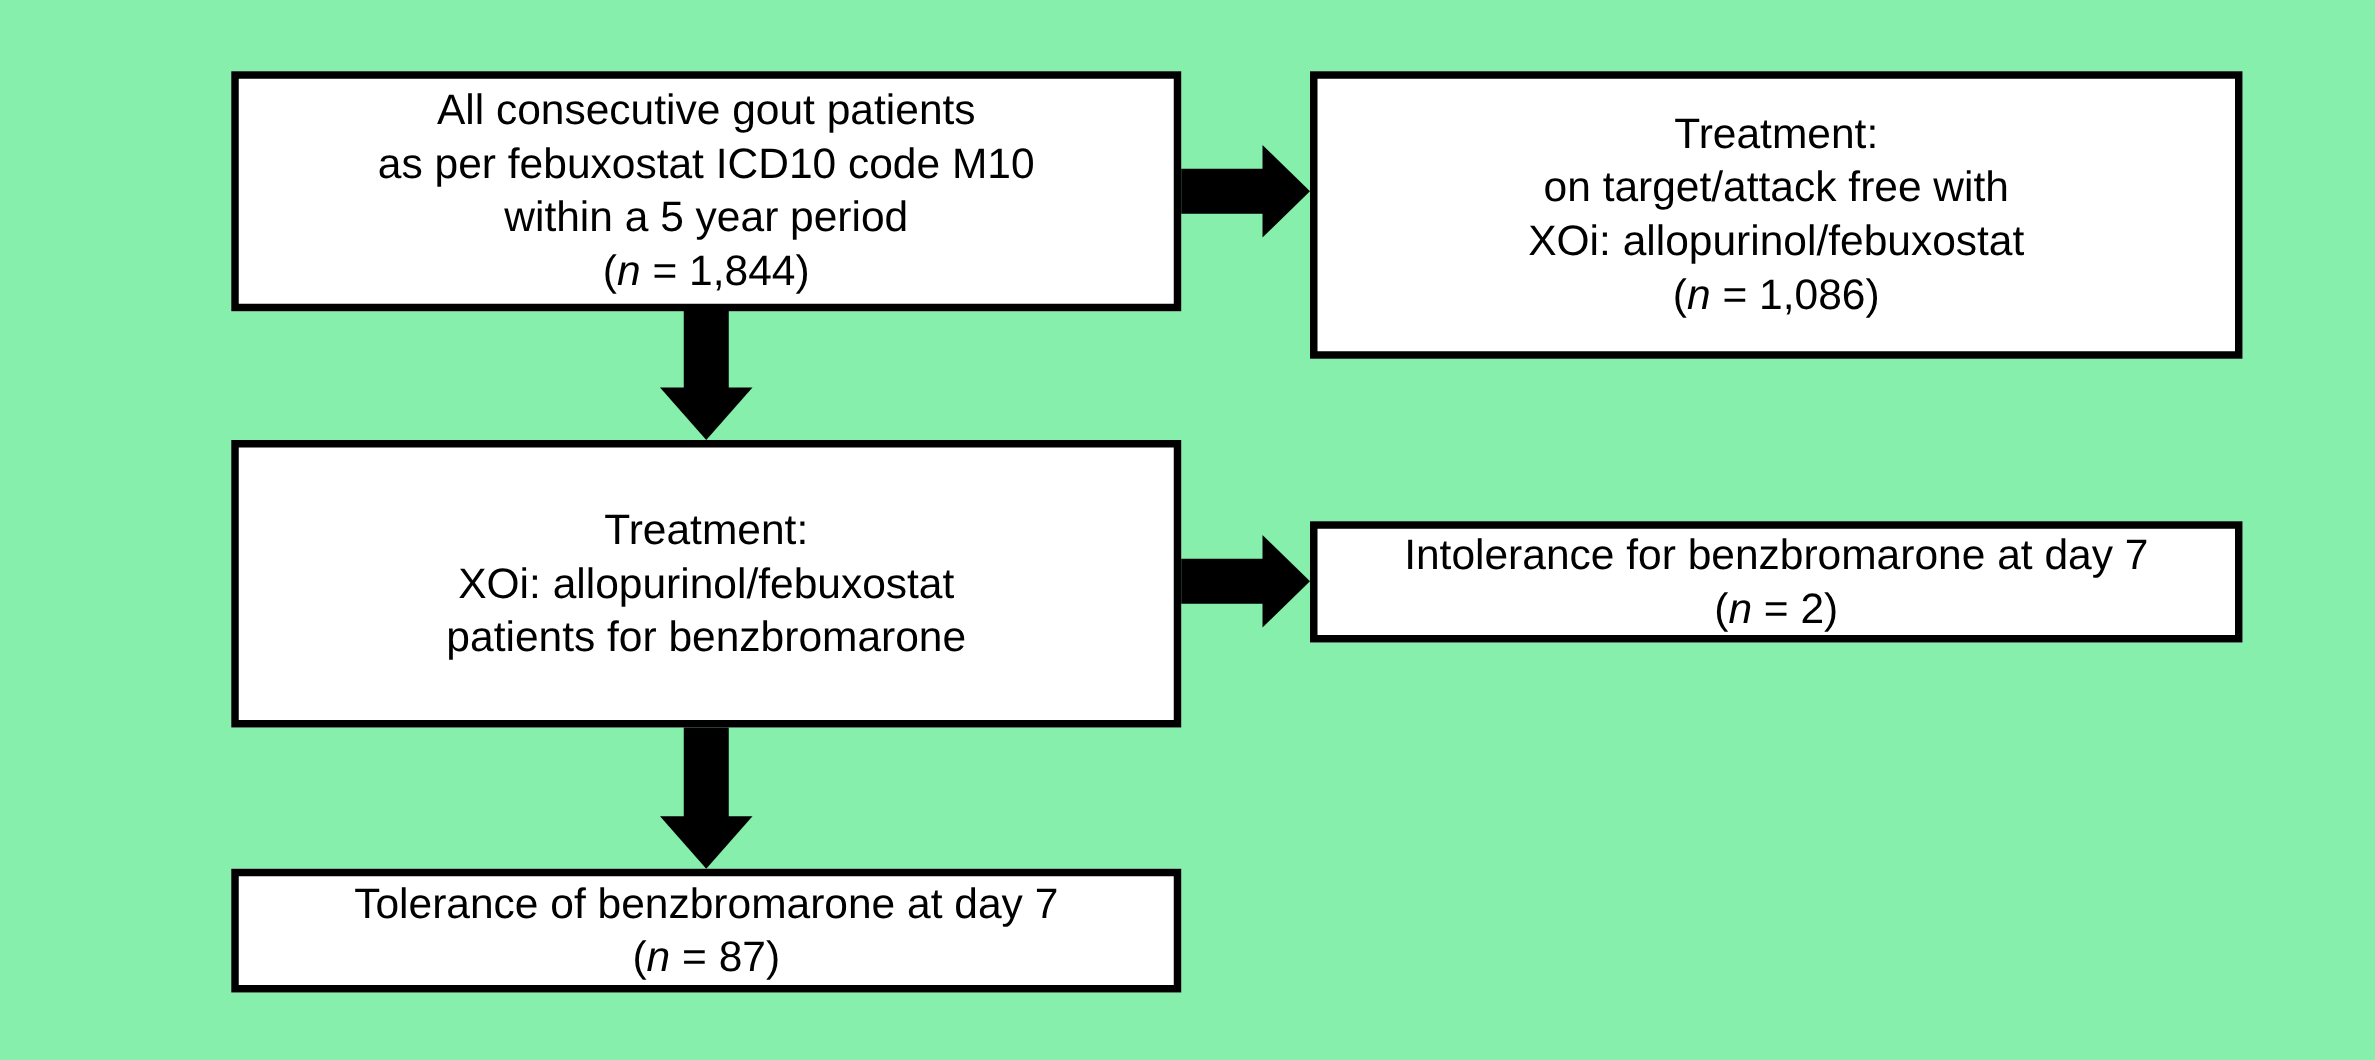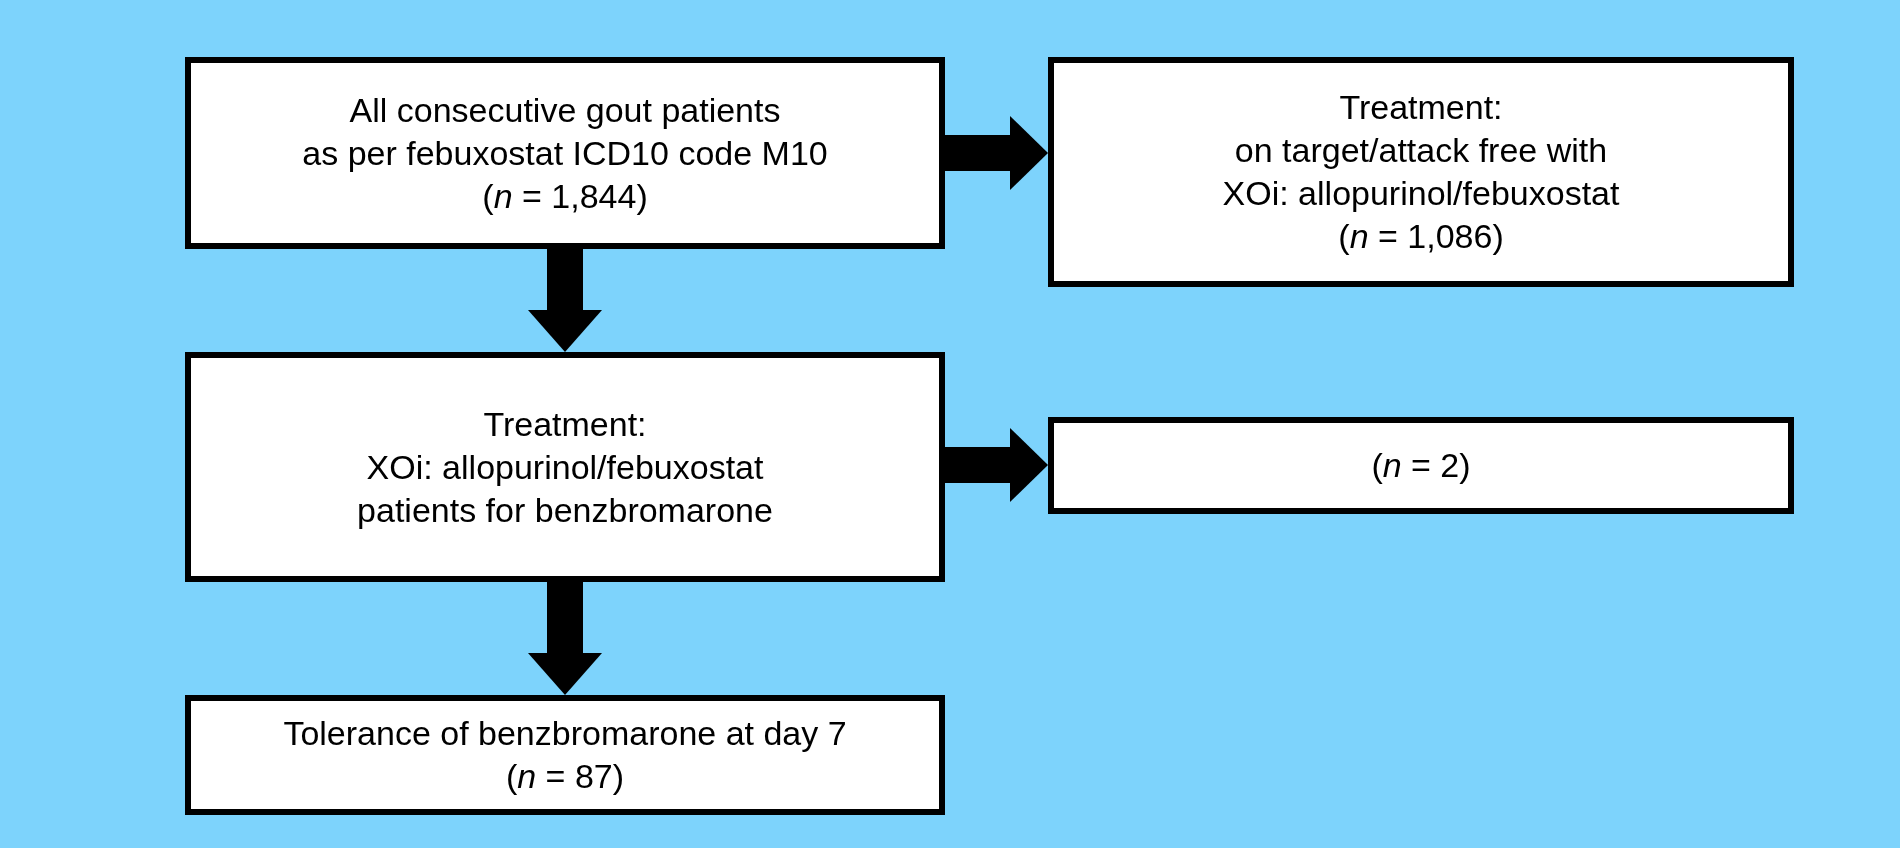--- a/index.html
+++ b/index.html
@@ -5,21 +5,21 @@
   * { margin: 0; padding: 0; box-sizing: border-box; }
   html, body { background: #ffffff; }
   body {
     width: 1900px; height: 848px;
     overflow: hidden;
     font-family: "Liberation Sans", sans-serif;
   }
   .canvas {
     position: relative;
     width: 1900px; height: 848px;
-    background: #7dd3fc;
+    background: #86efac;
     color: #000000;
   }
   .box {
     position: absolute;
     background: #ffffff;
     border: 6px solid #000000;
     display: flex;
     flex-direction: column;
     justify-content: center;
     align-items: center;
@@ -29,21 +29,21 @@
     color: #000000;
   }
   .box .line { width: 100%; }
   .box .count .nvar { font-style: italic; }
 
   
   .box-1 { left: 185px;  top: 57px;  width: 760px; height: 192px; }
   .box-2 { left: 1048px; top: 57px;  width: 746px; height: 230px; }
   .box-3 { left: 185px;  top: 352px; width: 760px; height: 230px; }
   .box-4 { left: 1048px; top: 417px; width: 746px; height: 97px;  }
-  .box-5 { left: 185px;  top: 695px; width: 760px; height: 120px; }
+  .box-5 { left: 185px;  top: 695px; width: 760px; height: 99px; }
 
   
   .arrow-right { position: absolute; left: 945px; width: 103px; height: 74px; }
   .arrow-right .shaft {
     position: absolute; left: 0; top: 19px;
     width: 66px; height: 36px; background: #000000;
   }
   .arrow-right .head {
     position: absolute; left: 65px; top: 0;
     width: 0; height: 0;
@@ -74,37 +74,39 @@
   .ad-2 .head  { top: 71px; }
 </style>
 </head>
 <body>
 
 <div class="canvas">
 
   <div class="box box-1">
     <div class="line">All consecutive gout patients</div>
     <div class="line">as per febuxostat ICD10 code M10</div>
+    <div class="line">within a 5 year period</div>
     <div class="line count"><span>(</span><span class="nvar">n</span><span> = 1,844)</span></div>
   </div>
 
   <div class="box box-2">
     <div class="line">Treatment:</div>
     <div class="line">on target/attack free with</div>
     <div class="line">XOi: allopurinol/febuxostat</div>
     <div class="line count"><span>(</span><span class="nvar">n</span><span> = 1,086)</span></div>
   </div>
 
   <div class="box box-3">
     <div class="line">Treatment:</div>
     <div class="line">XOi: allopurinol/febuxostat</div>
     <div class="line">patients for benzbromarone</div>
   </div>
 
   <div class="box box-4">
+    <div class="line">Intolerance for benzbromarone at day 7</div>
     <div class="line count"><span>(</span><span class="nvar">n</span><span> = 2)</span></div>
   </div>
 
   <div class="box box-5">
     <div class="line">Tolerance of benzbromarone at day 7</div>
     <div class="line count"><span>(</span><span class="nvar">n</span><span> = 87)</span></div>
   </div>
 
   <div class="arrow-right ar-1">
     <div class="shaft"></div>

